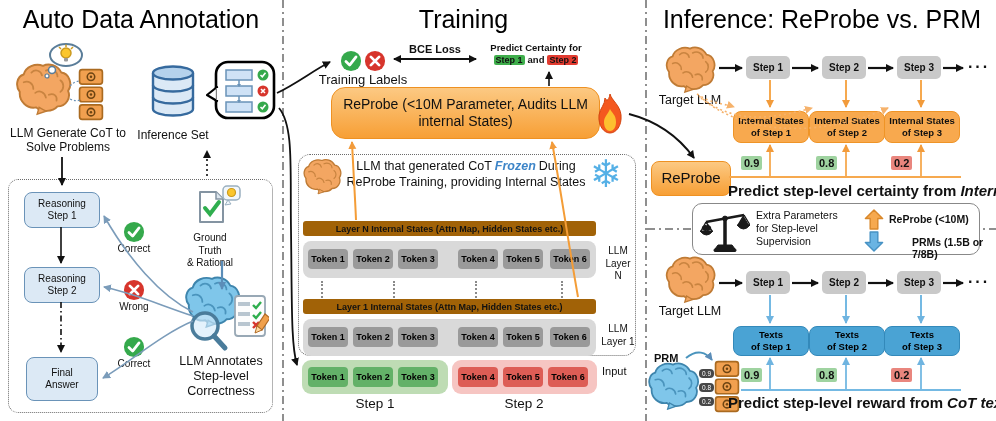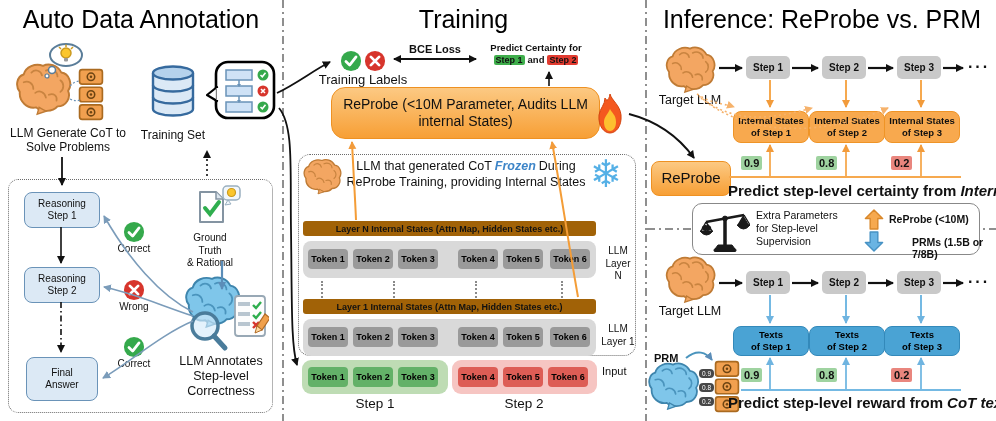--- a/index.html
+++ b/index.html
@@ -106,21 +106,21 @@
       <use href="#cubes"></use>
     </svg>
   <div class="abs cap c" style="left:0;top:126px;width:136px;">LLM Generate CoT to Solve Problems</div>
 
   <svg class="abs" style="left:150px;top:64px;" width="46" height="54" viewBox="0 0 46 54">
     <path d="M3,9 V45 A20,6.5 0 0 0 43,45 V9" fill="#dbe9f6" stroke="#366a9e" stroke-width="2.4"></path>
     <path d="M3,21 A20,6.5 0 0 0 43,21" fill="none" stroke="#366a9e" stroke-width="2.4"></path>
     <path d="M3,33 A20,6.5 0 0 0 43,33" fill="none" stroke="#366a9e" stroke-width="2.4"></path>
     <ellipse cx="23" cy="9" rx="20" ry="6.5" fill="#b5d2ec" stroke="#366a9e" stroke-width="2.4"></ellipse>
   </svg>
-  <div class="abs cap c" style="left:128px;top:128px;width:90px;">Training Set</div>
+  <div class="abs cap c" style="left:128px;top:128px;width:90px;">Inference Set</div>
 
   <svg class="abs" style="left:206px;top:60px;" width="72" height="62" viewBox="0 0 72 62">
     <rect x="10" y="2" width="58" height="56" rx="12" fill="#fff" stroke="#000" stroke-width="2.6"></rect>
     <polygon points="11,27 1,35 11,41" fill="#fff" stroke="#000" stroke-width="2.2" stroke-linejoin="round"></polygon>
     <rect x="10.5" y="28" width="3.5" height="12" fill="#fff"></rect>
     <rect x="20" y="10" width="26" height="10" fill="#cfe2f6" stroke="#6a93b8" stroke-width="1.5"></rect>
     <rect x="20" y="26" width="26" height="10" fill="#cfe2f6" stroke="#6a93b8" stroke-width="1.5"></rect>
     <rect x="20" y="42" width="26" height="10" fill="#cfe2f6" stroke="#6a93b8" stroke-width="1.5"></rect>
     <path d="M33,20 L33,25 M33,36 L33,41" stroke="#6a93b8" stroke-width="1.5"></path>
     <polygon points="31,24 35,24 33,27" fill="#6a93b8"></polygon>

